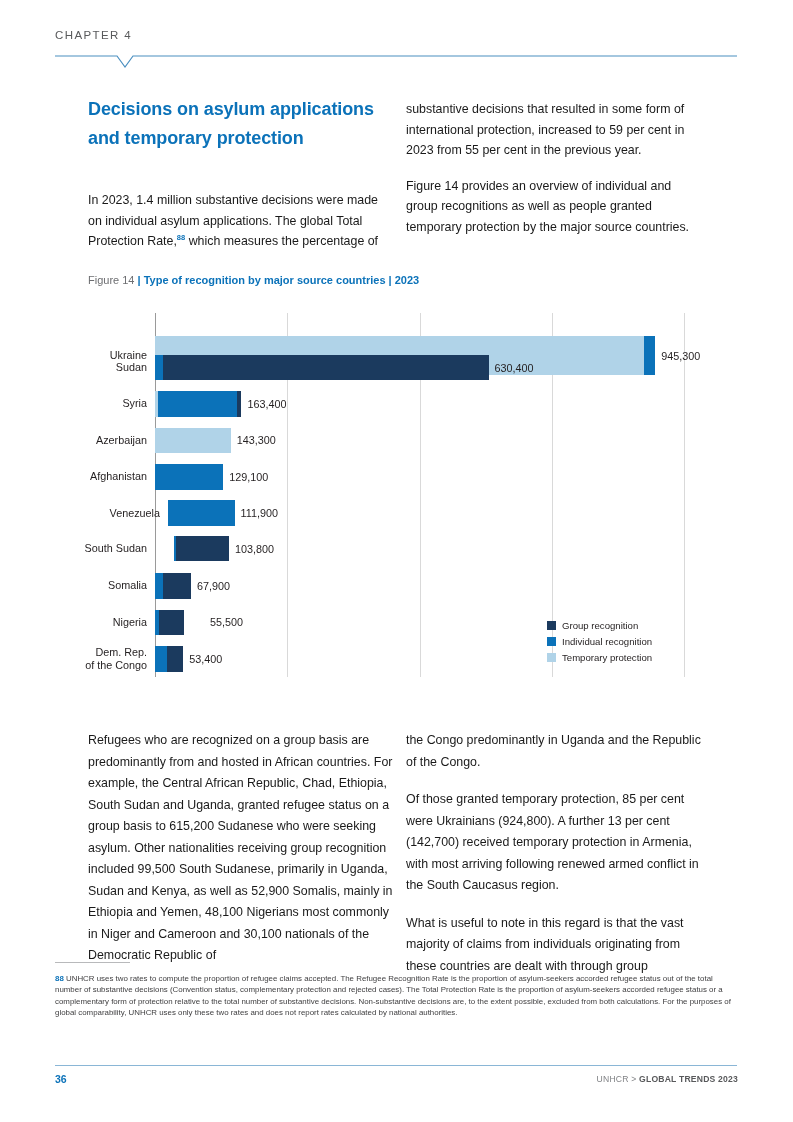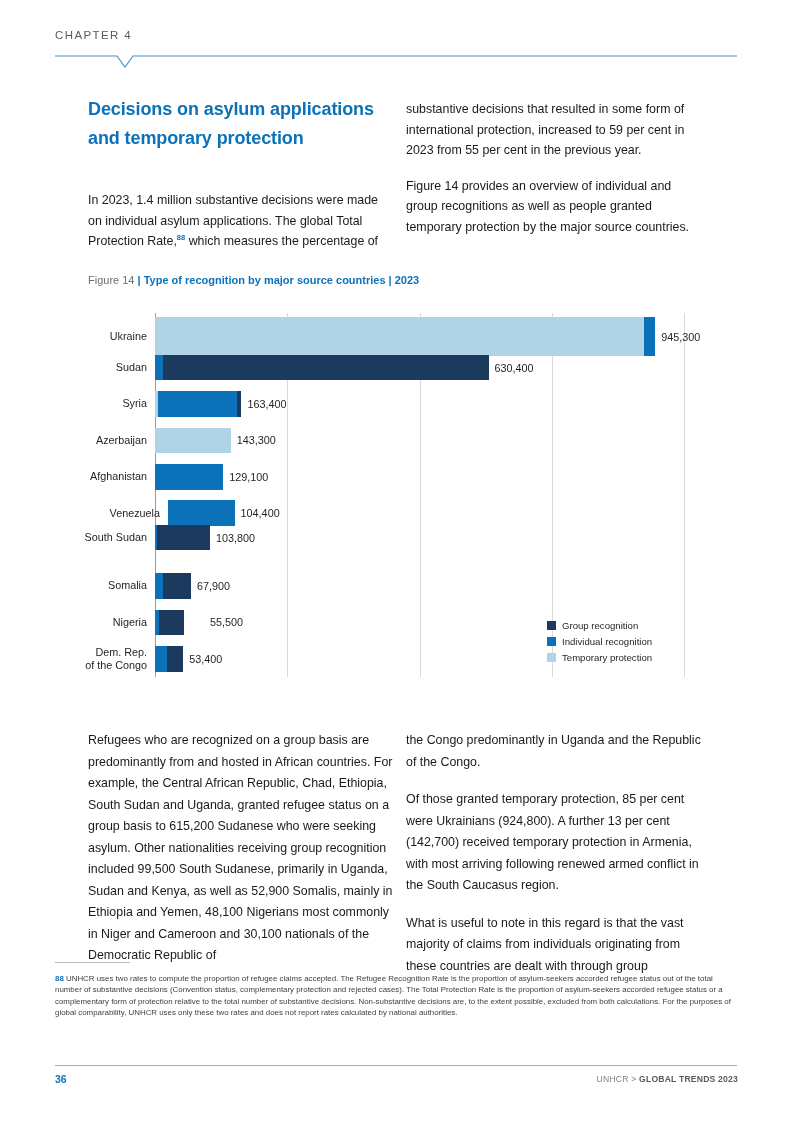--- a/index.html
+++ b/index.html
@@ -274,21 +274,21 @@
     <span class="fignum">Figure 14</span><span class="figtitle"> | </span><span class="figtitle">Type of recognition by major source countries</span><span class="figtitle"> | </span><span class="figtitle">2023</span>
   </div>
 
   <div class="chart">
     <div class="plot" id="plot">
       <div class="axis-line"></div>
     <div class="gridline" style="left: 132.273px;"></div>
         <div class="gridline" style="left: 264.545px;"></div>
         <div class="gridline" style="left: 396.818px;"></div>
         <div class="gridline" style="left: 529.091px;"></div>
-        <div class="bar-row" style="top: 4px; height: 39px;">
+        <div class="bar-row" style="top: 23px; height: 39px;">
           <div class="bar-label">Ukraine</div>
           <div class="bar-track" style="width: 500.15px;">
             <div class="seg" style="width: 489.303px; background: rgb(176, 211, 232);"></div>
             <div class="seg" style="width: 10.8464px; background: rgb(11, 114, 185);"></div>
             <div class="bar-value">945,300</div>
           </div>
         </div>
         <div class="bar-row" style="top: 41.86px; height: 25.48px;">
           <div class="bar-label">Sudan</div>
           <div class="bar-track" style="width: 333.539px;">
@@ -317,24 +317,24 @@
           <div class="bar-label">Afghanistan</div>
           <div class="bar-track" style="width: 68.3056px;">
             <div class="seg" style="width: 68.3056px; background: rgb(11, 114, 185);"></div>
             <div class="bar-value">129,100</div>
           </div>
         </div>
         <div class="bar-row" style="top: 187.46px; height: 25.48px; margin-left: 13px;">
           <div class="bar-label">Venezuela</div>
           <div class="bar-track" style="width: 66.6125px;">
             <div class="seg" style="width: 66.6125px; background: rgb(11, 114, 185);"></div>
-            <div class="bar-value">104,400</div>
-          </div>
-        </div>
-        <div class="bar-row" style="top: 212px; height: 25.48px;">
+            <div class="bar-value">111,900</div>
+          </div>
+        </div>
+        <div class="bar-row" style="top: 223px; height: 25.48px; padding-left: 19px;">
           <div class="bar-label">South Sudan</div>
           <div class="bar-track" style="width: 54.9196px; border-radius: 10px;">
             <div class="seg" style="width: 2.27509px; background: rgb(11, 114, 185);"></div>
             <div class="seg" style="width: 52.6445px; background: rgb(27, 58, 94);"></div>
             <div class="bar-value">103,800</div>
           </div>
         </div>
         <div class="bar-row" style="top: 260.26px; height: 25.48px;">
           <div class="bar-label">Somalia</div>
           <div class="bar-track" style="width: 35.9253px;">

